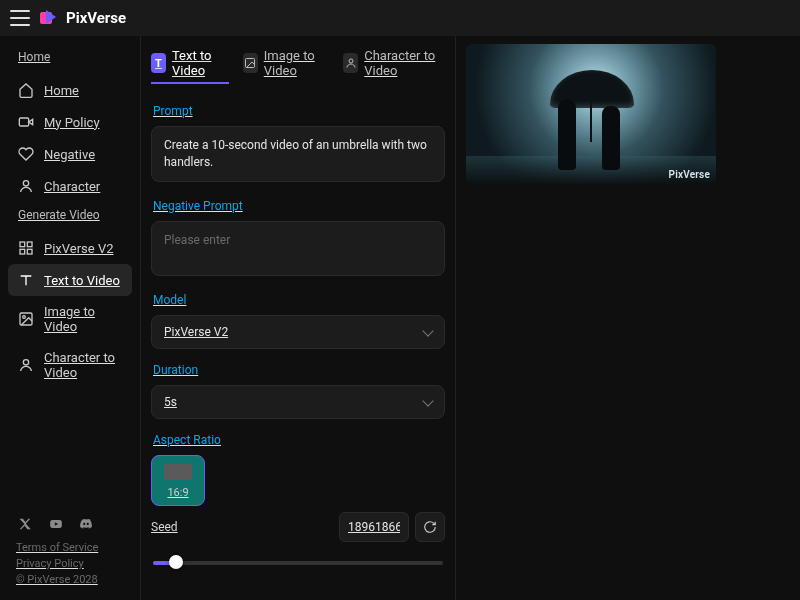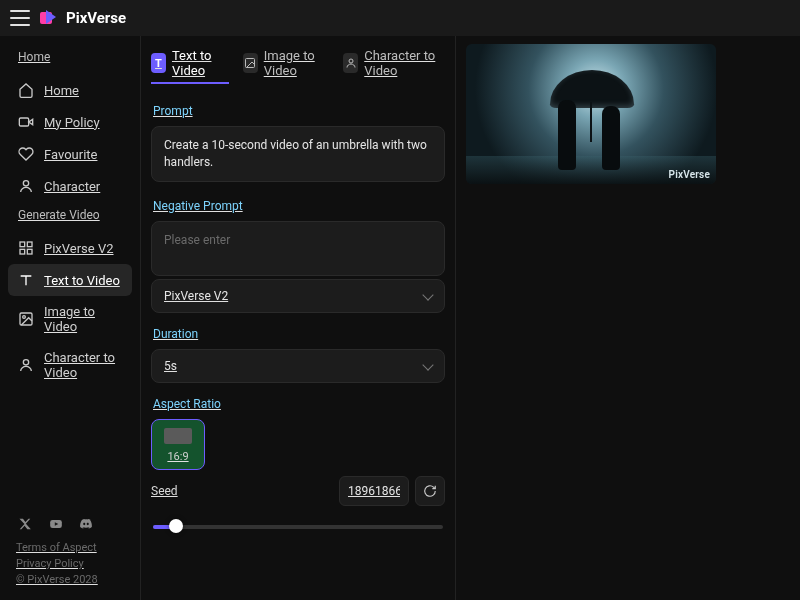--- a/index.html
+++ b/index.html
@@ -23,26 +23,26 @@
 .social .ic { width: 16px; height: 14px; }
 .footer-links { display: flex; flex-direction: column; gap: 3px; }
 .footer-links span { cursor: pointer; }
 .center { width: 316px; border-left: 1px solid #222; border-right: 1px solid #222; padding: 8px 10px 10px 10px; overflow-y: auto; }
 .tabs { display: flex; gap: 14px; align-items: center; padding-bottom: 6px; }
 .tab { display: flex; align-items: center; gap: 6px; color: #bdbdbd; font-size: 13px; cursor: pointer; padding: 4px 0; border-bottom: 2px solid transparent; }
 .tab.active { color: #fff; border-bottom: 2px solid #6d5dff; }
 .tab-icon { width: 20px; height: 20px; border-radius: 4px; display: inline-flex; align-items: center; justify-content: center; background: #2a2a2a; }
 .tab.active .tab-icon { background: #6d5dff; }
 .tab-icon-char { font-size: 11px; font-weight: 700; color: #fff; }
-.field-label { font-size: 12px; color: #7dd3fc; margin: 14px 0 8px 2px; }
+.field-label { font-size: 12px; color: #0ea5e9; margin: 14px 0 8px 2px; }
 .ta { width: 100%; background: #1c1c1c; border: 1px solid #2a2a2a; border-radius: 8px; padding: 10px 12px; color: #e5e5e5; font-size: 12px; resize: none; min-height: 52px; line-height: 1.4; font-family: inherit; }
 .ta::placeholder { color: #6a6a6a; }
 .select { width: 100%; background: #1c1c1c; border: 1px solid #2a2a2a; border-radius: 8px; padding: 9px 12px; color: #e5e5e5; font-size: 12px; display: flex; justify-content: space-between; align-items: center; cursor: pointer; }
 .chev { width: 8px; height: 8px; border-right: 1.5px solid #777; border-bottom: 1.5px solid #777; transform: rotate(45deg); margin-top: -3px; }
-.aspect-tile { width: 54px; border: 1px solid #6d5dff; border-radius: 8px; padding: 8px 0 6px 0; display: flex; flex-direction: column; align-items: center; gap: 6px; background: #14532d; cursor: pointer; }
+.aspect-tile { width: 54px; border: 1px solid #6d5dff; border-radius: 8px; padding: 8px 0 6px 0; display: flex; flex-direction: column; align-items: center; gap: 6px; background: #0f766e; cursor: pointer; }
 .aspect-shape { width: 28px; height: 16px; background: #5a5a5a; border-radius: 2px; }
 .aspect-lbl { font-size: 11px; color: #d0d0d0; }
 .seed-row { display: flex; align-items: center; justify-content: space-between; gap: 8px; }
 .seed-label { font-size: 12px; color: #d8d8d8; }
 .seed-right { display: flex; gap: 6px; }
 .seed-input { width: 70px; background: #1c1c1c; border: 1px solid #2a2a2a; border-radius: 6px; padding: 7px 8px; color: #e5e5e5; font-size: 12px; text-align: center; font-family: inherit; }
 .seed-reset { width: 30px; height: 30px; background: #1c1c1c; border: 1px solid #2a2a2a; border-radius: 6px; display: inline-flex; align-items: center; justify-content: center; cursor: pointer; }
 .slider-wrap { position: relative; height: 14px; margin: 14px 2px 10px 2px; }
 .slider-track { position: absolute; top: 5px; left: 0; right: 0; height: 4px; background: #333; border-radius: 2px; }
 .slider-fill { position: absolute; top: 5px; left: 0; width: 8%; height: 4px; background: #6d5dff; border-radius: 2px; }
@@ -94,21 +94,21 @@
             </svg>
           </span>
         <span>My Policy</span>
       </div>
       <div class="sb-item">
         <span class="ic">
             <svg width="16" height="16" viewBox="0 0 24 24" fill="none" stroke="#c8c8c8" stroke-width="2">
               <path d="M20.8 4.6a5.5 5.5 0 0 0-7.8 0L12 5.6l-1-1a5.5 5.5 0 0 0-7.8 7.8l1 1L12 21l7.8-7.6 1-1a5.5 5.5 0 0 0 0-7.8z"></path>
             </svg>
           </span>
-        <span>Favourite</span>
+        <span>Negative</span>
       </div>
       <div class="sb-item">
         <span class="ic">
             <svg width="16" height="16" viewBox="0 0 24 24" fill="none" stroke="#c8c8c8" stroke-width="2">
               <circle cx="12" cy="8" r="4"></circle>
               <path d="M4 21c0-4 4-7 8-7s8 3 8 7"></path>
             </svg>
           </span>
         <span>Character</span>
       </div>
@@ -169,21 +169,21 @@
               <path d="M10 9l6 3-6 3z" fill="#1a1a1a"></path>
             </svg>
           </span>
         <span class="ic">
             <svg width="16" height="14" viewBox="0 0 24 24" fill="#8a8a8a">
               <path d="M20 5c-1.5-.7-3-1.2-4.7-1.5l-.3.6c-1.7-.3-3.3-.3-5 0l-.3-.6C8 3.8 6.5 4.3 5 5c-2.7 4-3.4 8-3 12 1.8 1.3 3.5 2.1 5.2 2.6l.8-1.3c-.7-.3-1.4-.6-2-.9l.5-.4c3.6 1.7 7.4 1.7 11 0l.5.4c-.6.4-1.3.7-2 .9l.8 1.3c1.7-.5 3.4-1.3 5.2-2.6.5-4.6-.7-8.6-3-12zM9 14c-1 0-1.8-1-1.8-2s.8-2 1.8-2 1.8 1 1.8 2-.8 2-1.8 2zm6 0c-1 0-1.8-1-1.8-2s.8-2 1.8-2 1.8 1 1.8 2-.8 2-1.8 2z"></path>
             </svg>
           </span>
       </div>
       <div class="footer-links">
-        <span>Terms of Aspect</span>
+        <span>Terms of Service</span>
         <span>Privacy Policy</span>
         <span>© PixVerse 2028</span>
       </div>
     </div>
   </div>
 
   <div class="center">
     <div class="tabs">
       <div class="tab active">
         <span class="tab-icon">
@@ -210,20 +210,21 @@
         <span>Character to Video</span>
       </div>
     </div>
 
     <div class="field-label">Prompt</div>
     <textarea class="ta" style="">Create a 10-second video of an umbrella with two handlers.</textarea>
 
     <div class="field-label">Negative Prompt</div>
     <textarea class="ta" placeholder="Please enter" style=""></textarea>
 
+    <div class="field-label">Model</div>
     <div class="select">
       <span>PixVerse V2</span>
       <span class="chev"></span>
     </div>
 
     <div class="field-label">Duration</div>
     <div class="select">
       <span>5s</span>
       <span class="chev"></span>
     </div>

